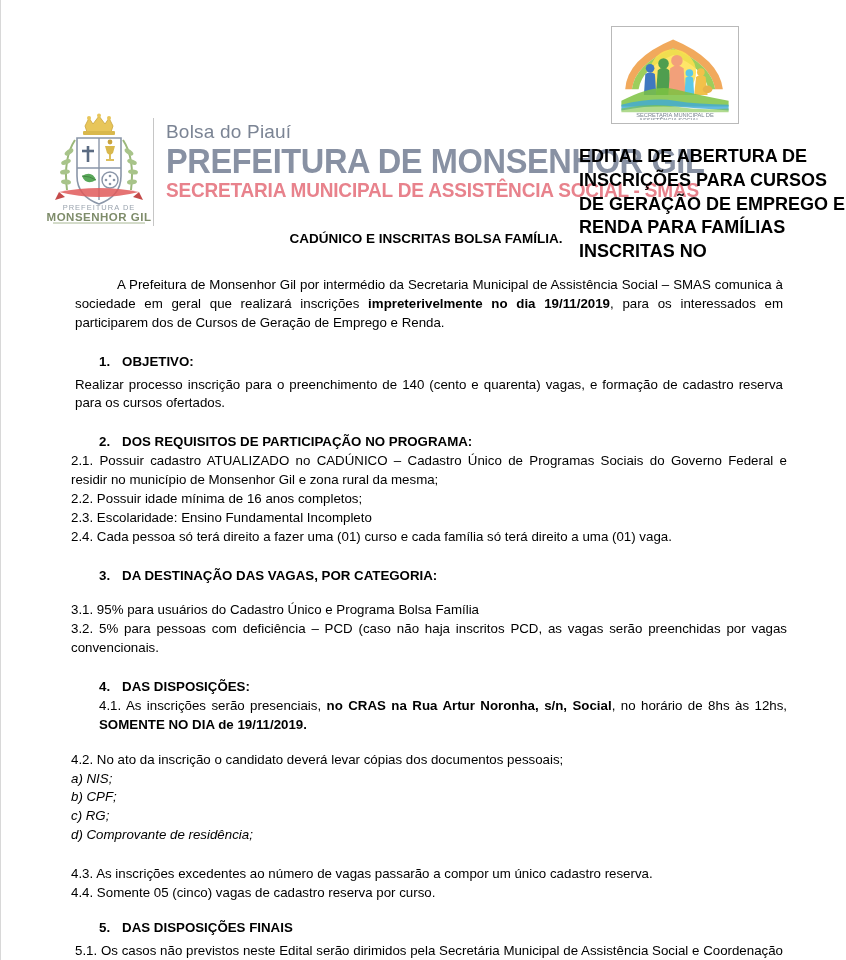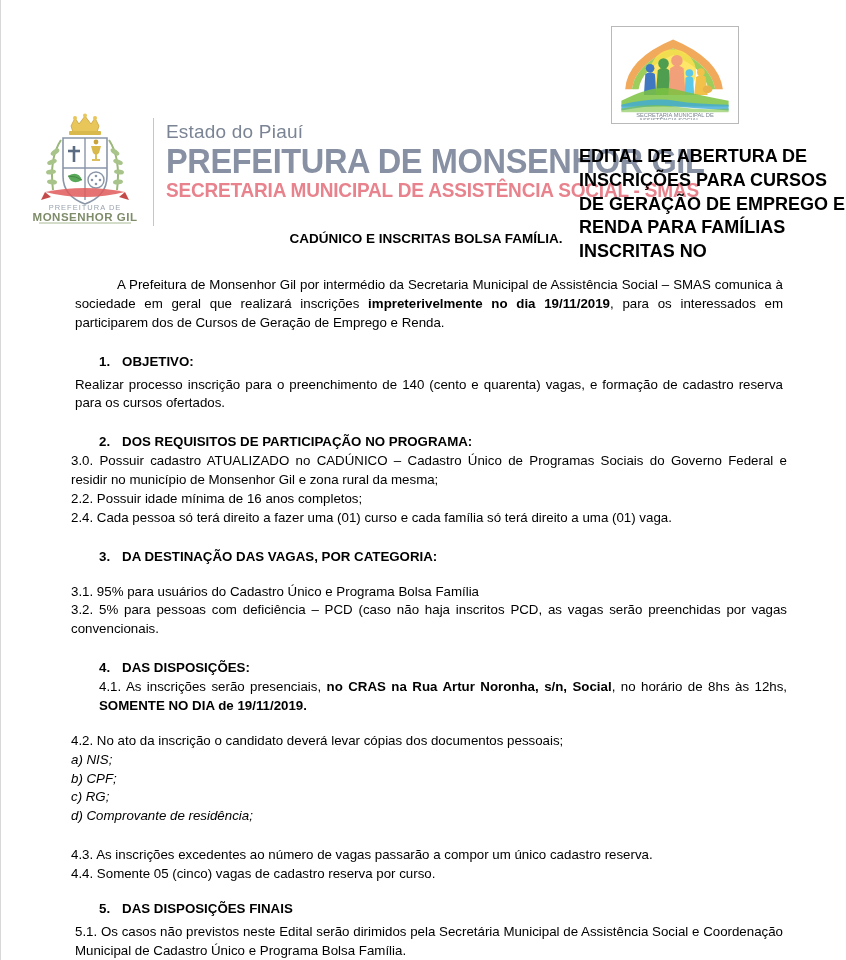--- a/index.html
+++ b/index.html
@@ -36,21 +36,21 @@
     height: 98px;
     border: 1px solid #b9b9b9;
     background: #ffffff;
     box-sizing: border-box;
     padding: 3px;
   }
   .smas-logo-box svg { display: block; width: 100%; height: 100%; }
 
   .brasao {
     position: absolute;
-    left: 26px;
+    left: 40px;
     top: 112px;
     width: 116px;
     height: 112px;
   }
   .brasao svg { display: block; width: 100%; height: 100%; }
 
   .brand-divider {
     position: absolute;
     left: 152px;
     top: 118px;
@@ -234,43 +234,44 @@
 
         <text x="58" y="98" text-anchor="middle" font-family="Liberation Sans, sans-serif" font-size="7.5" fill="#9aa3ae" letter-spacing="1">PREFEITURA DE</text>
         <text x="58" y="109" text-anchor="middle" font-family="Liberation Sans, sans-serif" font-size="11.5" font-weight="bold" fill="#7e8c6a" letter-spacing="0.5">MONSENHOR GIL</text>
         <line x1="12" y1="111" x2="104" y2="111" stroke="#a8b894" stroke-width="1"></line>
       </svg>
     </div>
 
     <div class="brand-divider"></div>
 
     <div class="brand">
-      <div class="brand-line1">Estado do Piauí</div>
+      <div class="brand-line1">Bolsa do Piauí</div>
       <div class="brand-line2">PREFEITURA DE MONSENHOR GIL</div>
       <div class="brand-line3">SECRETARIA MUNICIPAL DE ASSISTÊNCIA SOCIAL - SMAS</div>
     </div>
 
     <div class="edital-title">EDITAL DE ABERTURA DE INSCRIÇÕES PARA CURSOS DE GERAÇÃO DE EMPREGO E RENDA PARA FAMÍLIAS INSCRITAS NO</div>
     <div class="edital-title-cont">CADÚNICO E INSCRITAS BOLSA FAMÍLIA.</div>
   </div>
 
   <div class="content">
 
     <p class="para indent"><span>A Prefeitura de Monsenhor Gil por intermédio da Secretaria Municipal de Assistência Social – SMAS comunica à sociedade em geral que realizará inscrições </span><b>impreterivelmente no dia 19/11/2019</b><span>, para os interessados em participarem dos de Cursos de Geração de Emprego e Renda.</span></p>
 
     <div class="gap-md"></div>
 
     <p class="section-heading"><span class="num">1.</span><span>OBJETIVO:</span></p>
     <p class="para">Realizar processo inscrição para o preenchimento de 140 (cento e quarenta) vagas, e formação de cadastro reserva para os cursos ofertados.</p>
 
     <div class="gap-md"></div>
 
     <p class="section-heading"><span class="num">2.</span><span>DOS REQUISITOS DE PARTICIPAÇÃO NO PROGRAMA:</span></p>
-    <p class="line">3.0. Possuir cadastro ATUALIZADO no CADÚNICO – Cadastro Único de Programas Sociais do Governo Federal e residir no município de Monsenhor Gil e zona rural da mesma;</p>
+    <p class="line">2.1. Possuir cadastro ATUALIZADO no CADÚNICO – Cadastro Único de Programas Sociais do Governo Federal e residir no município de Monsenhor Gil e zona rural da mesma;</p>
     <p class="line">2.2. Possuir idade mínima de 16 anos completos;</p>
+    <p class="line">2.3. Escolaridade: Ensino Fundamental Incompleto</p>
     <p class="line">2.4. Cada pessoa só terá direito a fazer uma (01) curso e cada família só terá direito a uma (01) vaga.</p>
 
     <div class="gap-lg"></div>
 
     <p class="section-heading"><span class="num">3.</span><span>DA DESTINAÇÃO DAS VAGAS, POR CATEGORIA:</span></p>
 
     <div class="gap-md"></div>
 
     <p class="line">3.1. 95% para usuários do Cadastro Único e Programa Bolsa Família</p>
     <p class="line">3.2. 5% para pessoas com deficiência – PCD (caso não haja inscritos PCD, as vagas serão preenchidas por vagas convencionais.</p>

